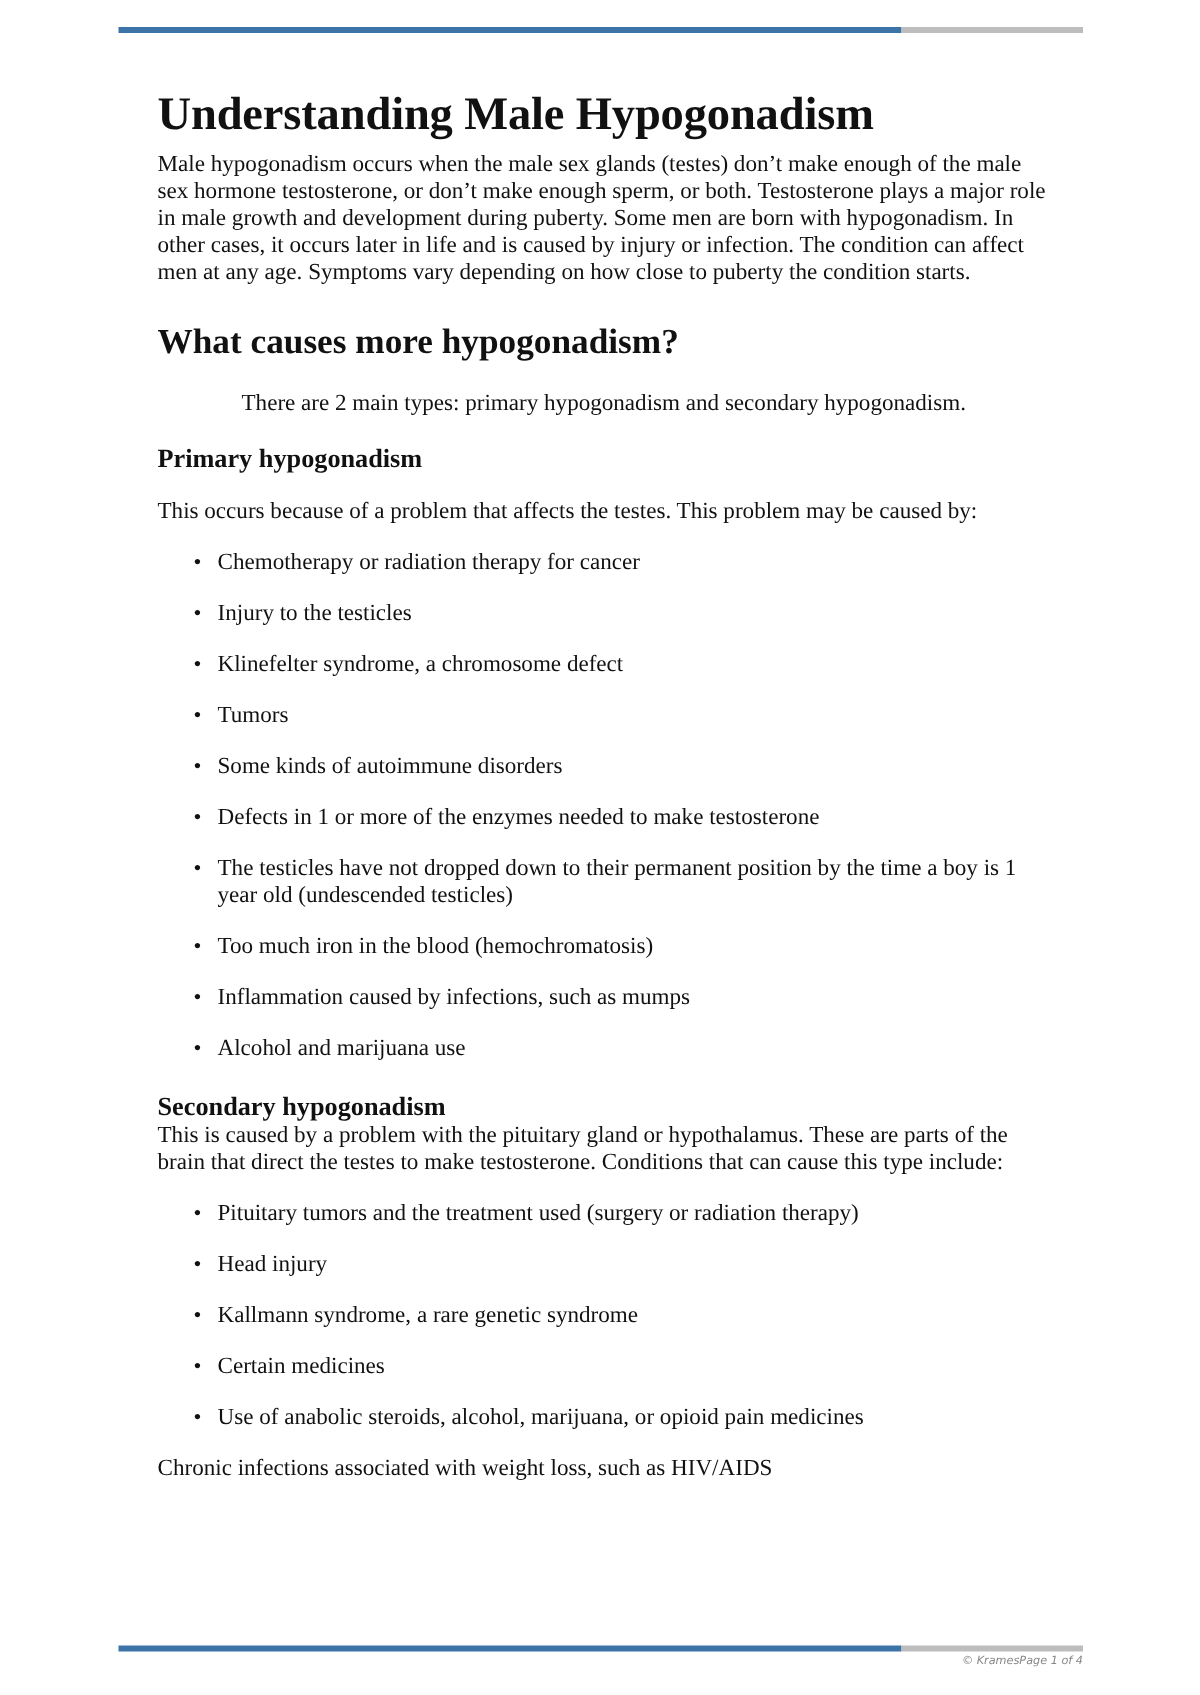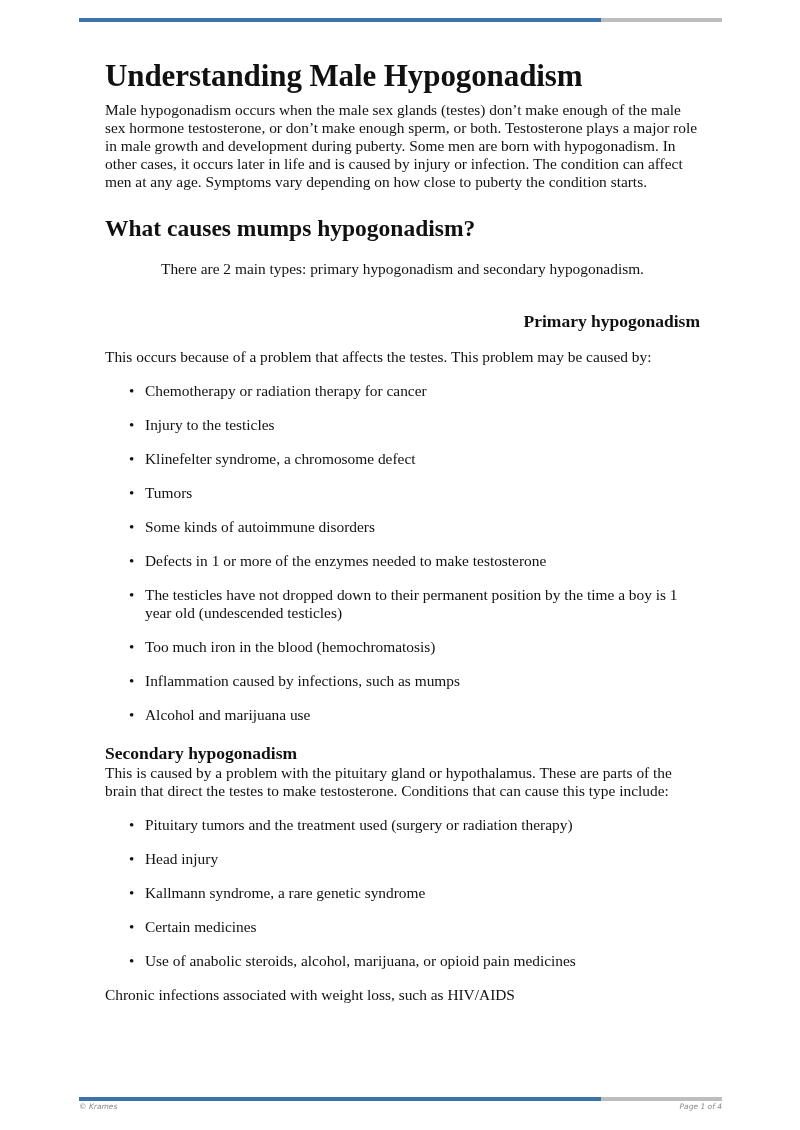--- a/index.html
+++ b/index.html
@@ -75,45 +75,45 @@
       left: 24px;
       top: 0;
       font-size: 15px;
     }
     .footer {
       position: absolute;
       top: 1102px;
       left: 79px;
       width: 643px;
       display: flex;
-      justify-content: space-between;
+      justify-content: flex-end;
       font-family: "DejaVu Sans", "Liberation Sans", sans-serif;
       font-style: italic;
       font-size: 7.5px;
       color: #888888;
     }
   </style>
 </head>
 <body>
 
 <div class="bar top">
   <div class="blue"></div>
   <div class="grey"></div>
 </div>
 
 <div class="content">
   <h1>Understanding Male Hypogonadism</h1>
 
   <p class="intro">Male hypogonadism occurs when the male sex glands (testes) don’t make enough of the male sex hormone testosterone, or don’t make enough sperm, or both. Testosterone plays a major role in male growth and development during puberty. Some men are born with hypogonadism. In other cases, it occurs later in life and is caused by injury or infection. The condition can affect men at any age. Symptoms vary depending on how close to puberty the condition starts.</p>
 
-  <h2 style="margin-top:22px;">What causes mumps hypogonadism?</h2>
+  <h2 style="margin-top:22px;">What causes more hypogonadism?</h2>
 
   <p style="margin-top:17px;text-align:center;">There are 2 main types: primary hypogonadism and secondary hypogonadism.</p>
 
-  <h3 style="margin-top:32px;text-align:right;">Primary hypogonadism</h3>
+  <h3 style="margin-top:16px;">Primary hypogonadism</h3>
 
   <p style="margin-top:16px;">This occurs because of a problem that affects the testes. This problem may be caused by:</p>
 
   <ul style="margin-top:16px;">
     <li><span class="bullet">•</span><span>Chemotherapy or radiation therapy for cancer</span></li>
     <li style="margin-top:16px;"><span class="bullet">•</span><span>Injury to the testicles</span></li>
     <li style="margin-top:16px;"><span class="bullet">•</span><span>Klinefelter syndrome, a chromosome defect</span></li>
     <li style="margin-top:16px;"><span class="bullet">•</span><span>Tumors</span></li>
     <li style="margin-top:16px;"><span class="bullet">•</span><span>Some kinds of autoimmune disorders</span></li>
     <li style="margin-top:16px;"><span class="bullet">•</span><span>Defects in 1 or more of the enzymes needed to make testosterone</span></li>

